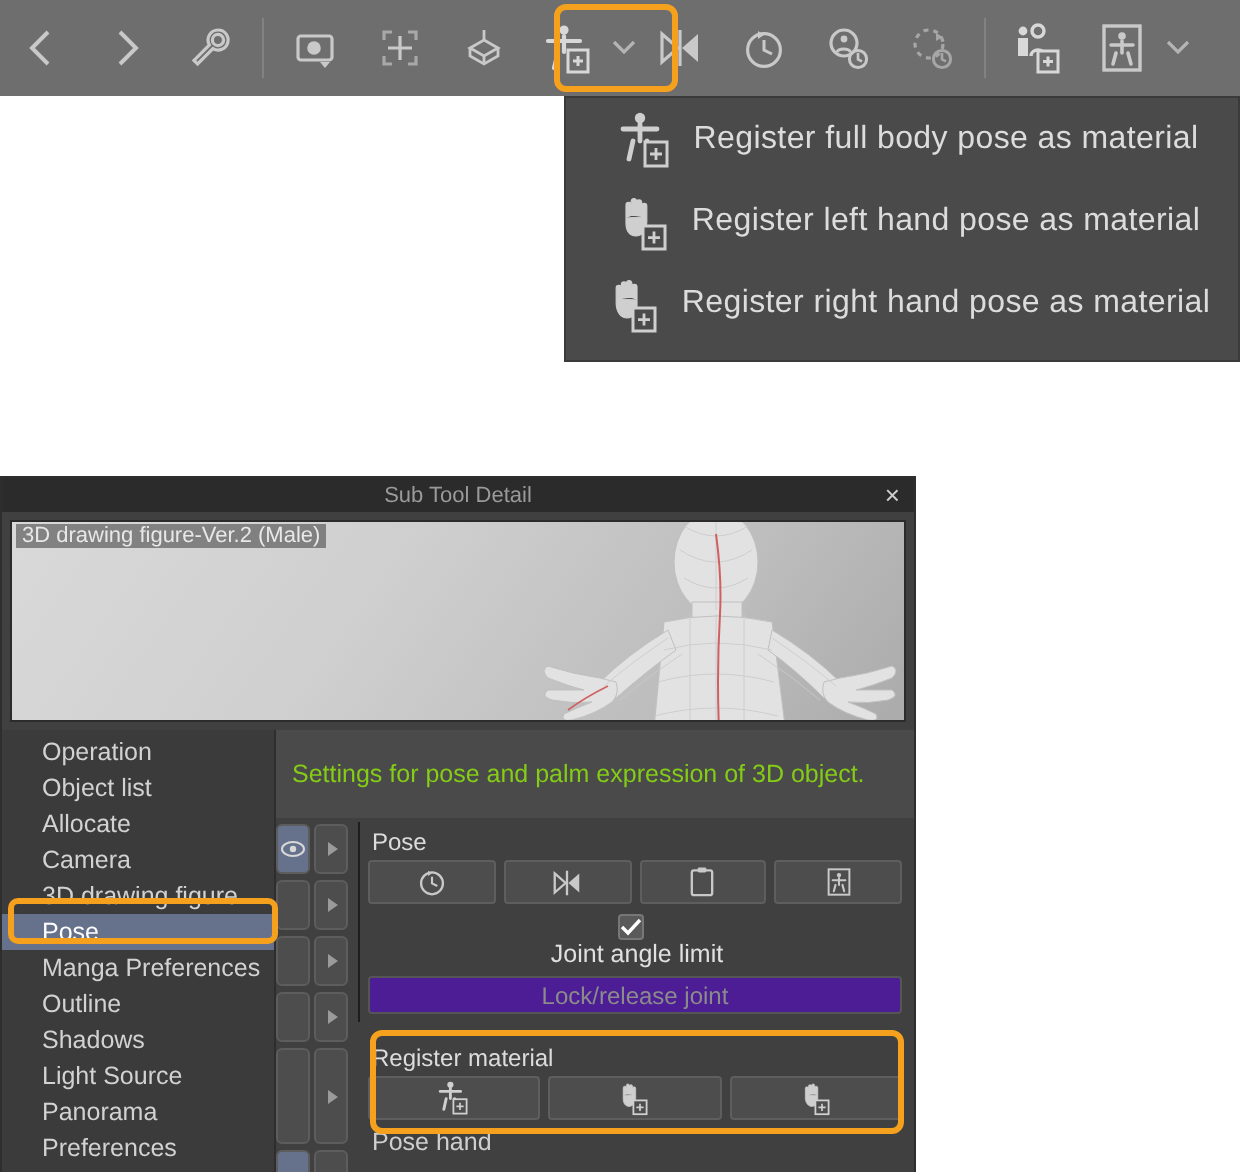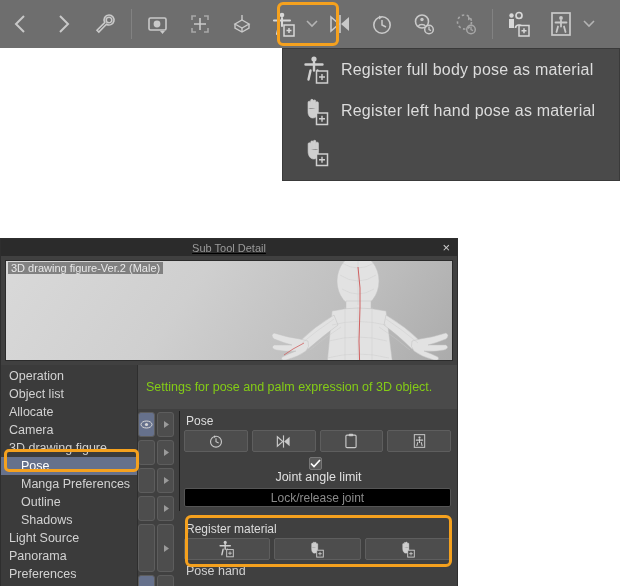--- a/index.html
+++ b/index.html
@@ -34,36 +34,36 @@
   }
   #tb-highlight { left: 277px; top: 2px; width: 62px; height: 44px; }
 
   
   .menu {
     position: absolute; left: 282px; top: 48px; width: 338px; height: 133px;
     background: #4a4a4a;
     border: 1px solid #3a3a3a;
   }
   .menu-item {
-    display: flex; align-items: center; height: 41px; padding-left: 14px;
+    display: flex; align-items: center; height: 41px;  justify-content: center;
   }
   .menu-icon { width: 40px; display: flex; align-items: center; justify-content: center; }
   .menu-label {
     color: #dcdcdc; font-size: 16px; letter-spacing: .2px; margin-left: 4px;
     white-space: nowrap;
   }
 
   
   .panel {
     position: absolute; left: 0; top: 238px; width: 458px; height: 348px;
     background: #404040; border: 1px solid #2e2e2e;
   }
   .panel-title {
     position: relative; height: 17px; background: #2b2b2b;
-    display: flex; align-items: center; justify-content: center; text-decoration: underline;
+    display: flex; align-items: center; justify-content: center;
   }
   .panel-title-text { color: #9a9a9a; font-size: 11px; }
   .panel-close {
     position: absolute; right: 7px; top: 1px; color: #cfcfcf; font-size: 13px;
     line-height: 15px;
   }
 
   
   .preview {
     position: relative; margin: 4px; height: 101px;
@@ -85,21 +85,21 @@
 
   
   .panel-body { display: flex; height: 222px; }
 
   .side-list {
     width: 137px; background: #3b3b3b; border-right: 1px solid #2e2e2e;
     position: relative; padding-top: 2px;
   }
   .side-item {
     height: 18px; line-height: 18px; color: #d2d2d2; font-size: 12.5px;
-    padding-left: 8px; white-space: nowrap;
+    padding-left: 20px; white-space: nowrap;
   }
   .side-item.indent { padding-left: 20px; }
   .side-item.selected { background: #66718c; color: #ffffff; }
 
   #side-highlight { left: 4px; top: 449px; width: 135px; height: 23px; border-radius: 5px; }
 
   .right-pane { flex: 1; position: relative; background: #404040; }
 
   .desc {
     height: 44px; background: #4a4a4a; color: #84cc16;
@@ -130,21 +130,21 @@
     border-radius: 2px; display: flex; align-items: center; justify-content: center;
   }
   .chk-row { display: flex; align-items: center; margin: 5px 0 4px 2px; flex-direction: column; }
   .chk {
     width: 13px; height: 13px; background: #5a5a5a; border: 1px solid #777;
     border-radius: 2px; display: flex; align-items: center; justify-content: center;
     margin-right: 6px;
   }
   .chk-label { color: #e0e0e0; font-size: 12.5px; }
   .wide-btn {
-    height: 19px; background: #000000; border: 1px solid #555;
+    height: 19px; background: #4c1d95; border: 1px solid #555;
     border-radius: 2px; color: #8b8b8b; font-size: 12px;
     display: flex; align-items: center; justify-content: center; margin-bottom: 11px;
   }
   .reg-wrap { margin-top: 15px; }
   .pose-hand { color: #cfcfcf; font-size: 12.5px; margin-top: 4px; margin-left: 2px; }
 
   #reg-highlight { left: 185px; top: 515px; width: 267px; height: 52px; border-radius: 6px; }
   .vline { position: absolute; left: 41px; top: 46px; width: 1px; height: 100px; background: #1d1d1d; }
 </style>
 </head>
@@ -334,20 +334,21 @@
     <div class="menu-item">
       <span class="menu-icon">
         <svg width="28" height="30" viewBox="0 0 28 30">
           <g transform="translate(20.5,0) scale(-1,1)">
             <path d="M5 13V6.5a1.3 1.3 0 0 1 2.6 0V12M7.6 12V4.6a1.3 1.3 0 0 1 2.6 0V12M10.2 12V5.2a1.3 1.3 0 0 1 2.6 0V12.5M12.8 12.5V7a1.3 1.3 0 0 1 2.6 0v7.5c0 4.5-2.4 7.5-5.5 7.5S5 19.5 5 15.5V13z" fill="#cfcfcf" stroke="#cfcfcf" stroke-width=".6" stroke-linejoin="round"></path>
           </g>
           <rect x="13.5" y="17" width="11" height="11.5" fill="#4a4a4a" stroke="#cfcfcf" stroke-width="1.5"></rect>
           <path d="M19 19.8v6M16 22.8h6" stroke="#cfcfcf" stroke-width="1.4"></path>
         </svg>
       </span>
+      <span class="menu-label">Register right hand pose as material</span>
     </div>
   </div>
 
   <div class="panel">
 
     <div class="panel-title">
       <span class="panel-title-text">Sub Tool Detail</span>
       <span class="panel-close">×</span>
     </div>
 

